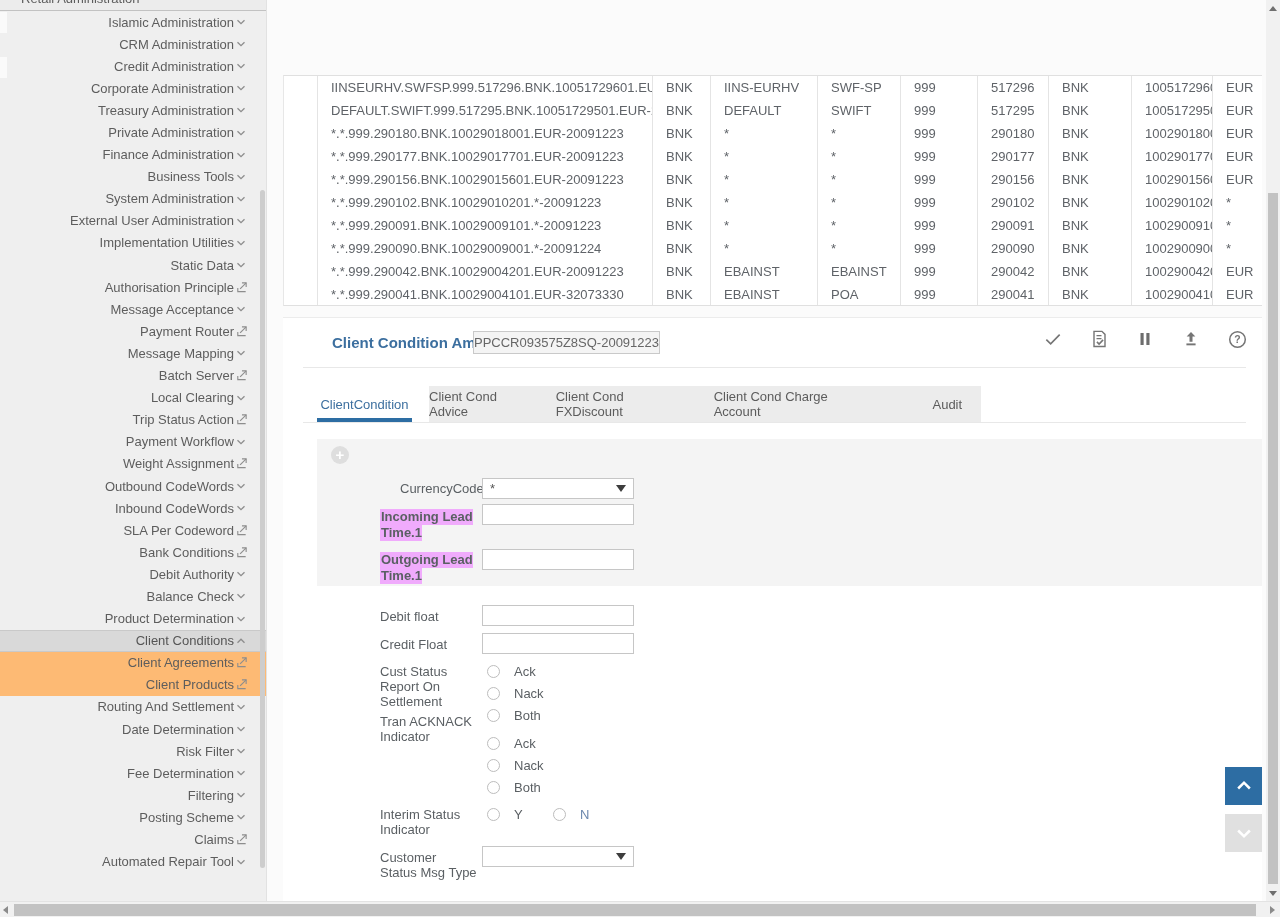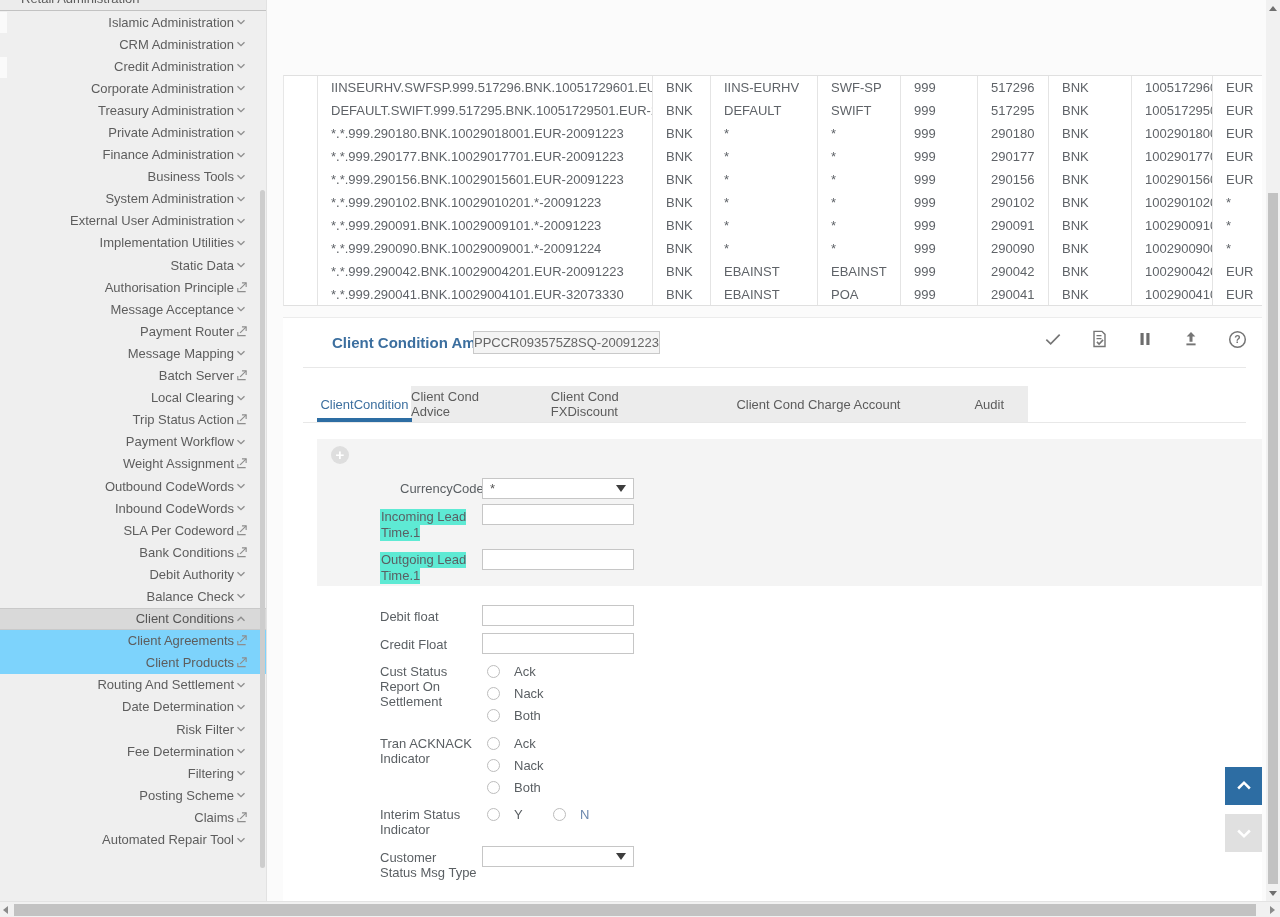--- a/index.html
+++ b/index.html
@@ -7,21 +7,21 @@
   #screen { position:relative; width:1280px; height:917px; overflow:hidden; background:#fbfbfb; }
 
   
   #sidebar { position:absolute; left:0; top:0; width:267px; height:901px; background:#efefef; border-right:1px solid #e2e2e2; overflow:hidden; }
   .side-cut { height:11px; overflow:hidden; position:relative; border-bottom:1px solid #c2c2c2; background:#ececec; }
   .side-cut span { position:absolute; left:21px; top:-9px; font-size:13px; color:#5d5d5d; white-space:nowrap; }
   .side-item { height:22.1px; display:flex; align-items:center; padding:0 18px 0 21px; font-size:13px; color:#5d5d5d; cursor:pointer; }
   .side-item .side-label { flex:1; white-space:nowrap; overflow:hidden;text-align:right; }
   .side-item .side-icon { width:14px; height:14px; display:flex; align-items:center; justify-content:center; flex:none; }
   .side-item.selected { background:#d9d9d9; border-top:1px solid #c9c9c9; border-bottom:1px solid #c9c9c9; color:#555; }
-  .side-item.child { background:#7dd3fc; }
+  .side-item.child { background:#fdba74; }
   #side-scrollthumb { position:absolute; left:260px; top:190px; width:5px; height:678px; background:#cdcdcd; border-radius:3px; }
   .side-left-strip { position:absolute; left:0; width:7px; background:#fafafa; }
 
   
   #grid { position:absolute; left:283px; top:75px; width:979px; height:231px; background:#fff; border-top:1px solid #e0e0e0; border-bottom:1px solid #e0e0e0; border-left:1px solid #e7e7e7; overflow:hidden; }
   .grow { display:flex; height:23px; }
   .grow .cell { font-size:13px; color:#5f6368; line-height:23px; padding-left:13px; white-space:nowrap; overflow:hidden; border-right:1px solid #e4e4e4; flex:none; }
   .cell.c0{width:34px; padding-left:0;} .cell.c1{width:335px;} .cell.c2{width:58px;} .cell.c3{width:107px;}
   .cell.c4{width:83px;} .cell.c5{width:77px;} .cell.c6{width:71px;} .cell.c7{width:83px;}
   .cell.c8{width:81px;} .cell.c9{width:50px; border-right:none;}
@@ -32,29 +32,29 @@
   #panel-ref { position:absolute; left:190px; top:13px; width:187px; height:23px; background:#f4f4f4; border:1px solid #c9c9c9; font-size:13px; color:#666; line-height:21px; text-align:center; white-space:nowrap; }
   #toolbar { position:absolute; left:760px; top:11px; display:flex; gap:26px; }
   #toolbar .tbtn { width:20px; height:20px; display:flex; align-items:center; justify-content:center; cursor:pointer; }
   .divider { position:absolute; left:20px; right:16px; height:1px; background:#e8e8e8; }
 
   
   #tabbar { position:absolute; left:0; top:68px; width:979px; height:36px; }
   .tab { font-size:13px; color:#5c5c5c; display:flex; align-items:center; justify-content:center; cursor:pointer; height:36px; }
   #tab-active { position:absolute; left:34px; top:0; width:95px; background:#fff; color:#3c6f9f; }
   #tab-underline { position:absolute; left:34px; top:32px; width:95px; height:4px; background:#2d6da3; }
-  #tabstrip { position:absolute; left:128px; top:0; width:617px; height:36px; background:#ececec; display:flex;gap:40px; }
+  #tabstrip { position:absolute; left:146px; top:0; width:552px; height:36px; background:#ececec; display:flex;gap:40px; }
   #tabstrip .tab.t1{width:103px;} #tabstrip .tab.t2{width:140px;} #tabstrip .tab.t3{width:190px;} #tabstrip .tab.t4{width:80px;}
 
   
   #group1 { position:absolute; left:34px; top:121px; width:945px; height:147px; background:#f4f4f4; }
   #plus-btn { position:absolute; left:48px; top:128px; width:18px; height:18px; border-radius:50%; background:#dedede; color:#fff; font-size:15px; line-height:17px; text-align:center; font-weight:bold; cursor:pointer; }
 
   .flabel { position:absolute; left:97px; width:100px; font-size:13px; color:#5a5f63; line-height:15px; }
-  .hl { background:#5eead4; padding:0 0 1px 1px; display:inline-block; }
+  .hl { background:#f0abfc; padding:0 0 1px 1px; display:inline-block;font-weight:bold; }
   .tinput { position:absolute; left:199px; width:152px; height:21px; border:1px solid #c6c6c6; background:#fff; font-size:13px; color:#444; padding:0 6px; font-family:"Liberation Sans", sans-serif; }
   .dd { position:absolute; left:199px; width:152px; height:21px; border:1px solid #c6c6c6; background:#fff; display:flex; align-items:center; padding:0 7px; cursor:pointer; }
   .dd .dd-val { flex:1; font-size:13px; color:#555; }
   .dd .caret { width:0; height:0; border-left:5px solid transparent; border-right:5px solid transparent; border-top:7px solid #3d3d3d; }
 
   .radio-row { position:absolute; display:flex; align-items:center; height:14px; }
   .radio { width:13px; height:13px; border:1px solid #bdbdbd; border-radius:50%; background:#fff; flex:none; cursor:pointer; }
   .radio-lab { font-size:13px; color:#5a5f63; margin-left:14px; }
   .radio-lab.blue { color:#6b87ad; }
 
@@ -314,20 +314,28 @@
         <div class="side-item">
       <span class="side-label">Debit Authority</span>
       <span class="side-icon">
             <svg width="12" height="12" viewBox="0 0 12 12">
               <path d="M2.5 4.2 6 7.7 9.5 4.2" fill="none" stroke="#8d8d8d" stroke-width="1.3"></path>
             </svg>
           </span>
     </div>
         <div class="side-item">
       <span class="side-label">Balance Check</span>
+      <span class="side-icon">
+            <svg width="12" height="12" viewBox="0 0 12 12">
+              <path d="M2.5 4.2 6 7.7 9.5 4.2" fill="none" stroke="#8d8d8d" stroke-width="1.3"></path>
+            </svg>
+          </span>
+    </div>
+        <div class="side-item">
+      <span class="side-label">Product Determination</span>
       <span class="side-icon">
             <svg width="12" height="12" viewBox="0 0 12 12">
               <path d="M2.5 4.2 6 7.7 9.5 4.2" fill="none" stroke="#8d8d8d" stroke-width="1.3"></path>
             </svg>
           </span>
     </div>
         <div class="side-item selected">
       <span class="side-label">Client Conditions</span>
       <span class="side-icon">
             <svg width="12" height="12" viewBox="0 0 12 12">
@@ -656,21 +664,21 @@
     </div>
     <div class="radio-row" style="left:204px; top:368px;">
       <span class="radio"></span>
       <span class="radio-lab">Nack</span>
     </div>
     <div class="radio-row" style="left:204px; top:390px;">
       <span class="radio"></span>
       <span class="radio-lab">Both</span>
     </div>
 
-    <div class="flabel" style="top:418px;">
+    <div class="flabel" style="top:396px;">
       <span>Tran ACKNACK</span><br>
       <span>Indicator</span>
     </div>
     <div class="radio-row" style="left:204px; top:418px;">
       <span class="radio"></span>
       <span class="radio-lab">Ack</span>
     </div>
     <div class="radio-row" style="left:204px; top:440px;">
       <span class="radio"></span>
       <span class="radio-lab">Nack</span>

